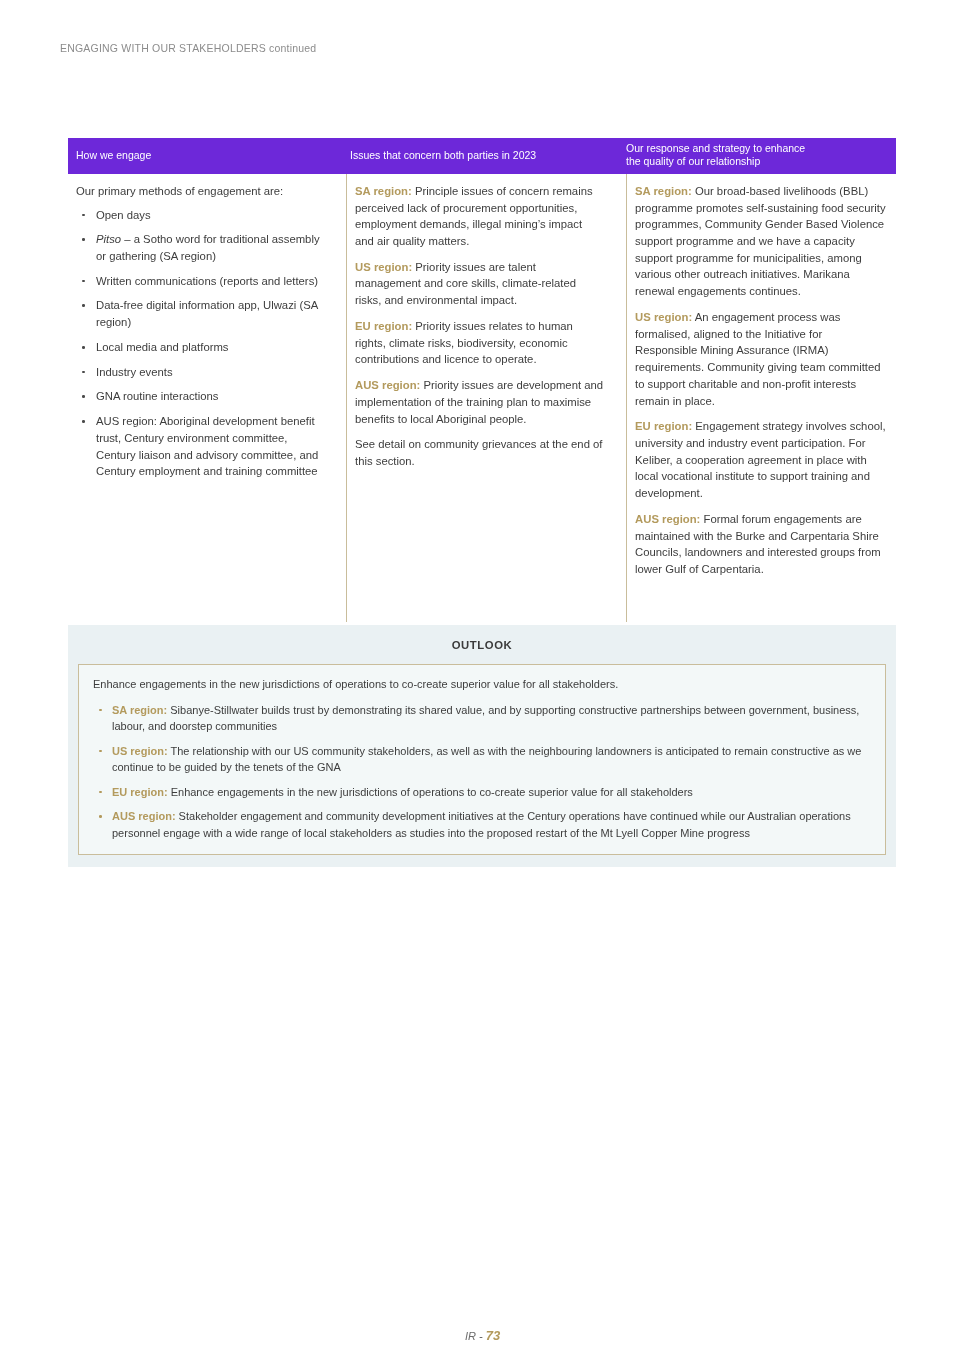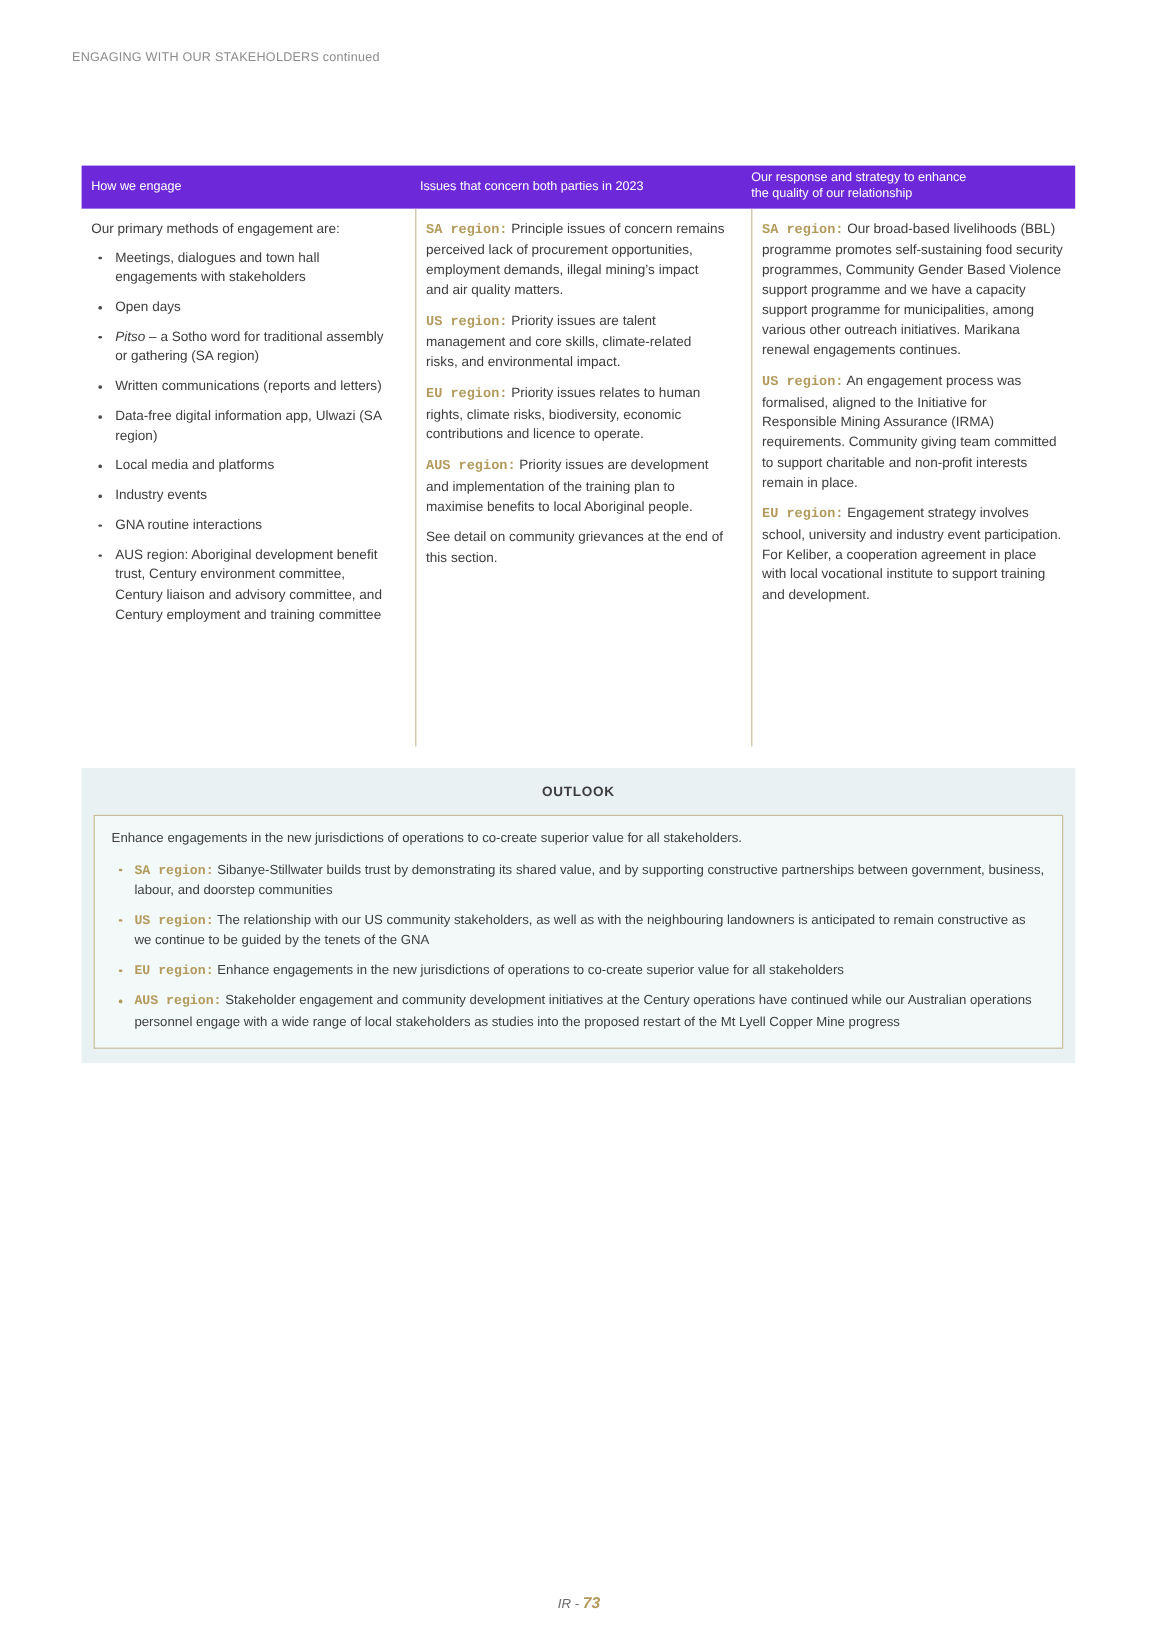--- a/index.html
+++ b/index.html
@@ -91,27 +91,26 @@
     border-radius: 50%;
     background: #4a4a4a;
   }
   .it { font-style: italic; }
 
   .para { margin: 0 0 9px 0; }
   .para:last-child { margin-bottom: 0; }
   .region {
     color: #b39a5d;
     font-weight: bold;
-    font-family: Liberation Mono, monospace;
   }
 
   
   .outlook {
     position: absolute;
-    top: 640px;
+    top: 625px;
     left: 68px;
     width: 828px;
     background: #eaf1f3;
     padding: 0 0 12px 0;
     box-sizing: border-box;
   }
   .outlook-title {
     text-align: center;
     font-size: 11.3px;
     font-weight: bold;
@@ -190,21 +189,20 @@
         <div>the quality of our relationship</div>
       </div>
     </div>
   </div>
 
   <div class="table-body">
 
     <div class="td c1">
       <p class="lead">Our primary methods of engagement are:</p>
       <ul class="bullets" id="col1-list">
-          <li><span>Meetings, dialogues and town hall engagements with stakeholders</span></li>
           <li><span>Open days</span></li>
           <li><span class="it">Pitso</span><span> – a Sotho word for traditional assembly or gathering (SA region)</span></li>
           <li><span>Written communications (reports and letters)</span></li>
           <li><span>Data-free digital information app, Ulwazi (SA region)</span></li>
           <li><span>Local media and platforms</span></li>
           <li><span>Industry events</span></li>
           <li><span>GNA routine interactions</span></li>
           <li><span>AUS region: Aboriginal development benefit trust, Century environment committee, Century liaison and advisory committee, and Century employment and training committee</span></li>
         </ul>
     </div>
@@ -214,20 +212,21 @@
         <p class="para"><span class="region">US region:</span><span> Priority issues are talent management and core skills, climate-related risks, and environmental impact.</span></p>
         <p class="para"><span class="region">EU region:</span><span> Priority issues relates to human rights, climate risks, biodiversity, economic contributions and licence to operate.</span></p>
         <p class="para"><span class="region">AUS region:</span><span> Priority issues are development and implementation of the training plan to maximise benefits to local Aboriginal people.</span></p>
         <p class="para"><span>See detail on community grievances at the end of this section.</span></p>
       </div>
 
     <div class="td c3" id="col3-cell">
         <p class="para"><span class="region">SA region:</span><span> Our broad-based livelihoods (BBL) programme promotes self-sustaining food security programmes, Community Gender Based Violence support programme  and we have a capacity support programme for municipalities, among various other outreach initiatives. Marikana renewal engagements continues.</span></p>
         <p class="para"><span class="region">US region:</span><span> An engagement process was formalised, aligned to the Initiative for Responsible Mining Assurance (IRMA) requirements. Community giving team committed to support charitable and non-profit interests remain in place.</span></p>
         <p class="para"><span class="region">EU region:</span><span> Engagement strategy involves school, university and industry event participation. For Keliber, a cooperation agreement in place with local vocational institute to support training and development.</span></p>
+        <p class="para"><span class="region">AUS region:</span><span> Formal forum engagements are maintained with the Burke and Carpentaria Shire Councils, landowners and interested groups from lower Gulf of Carpentaria.</span></p>
       </div>
 
   </div>
 </div>
 
 <div class="outlook">
   <div class="outlook-title">OUTLOOK</div>
   <div class="outlook-box">
     <p class="ol-lead">Enhance engagements in the new jurisdictions of operations to co-create superior value for all stakeholders.</p>
     <ul class="ol-bullets" id="outlook-list">

